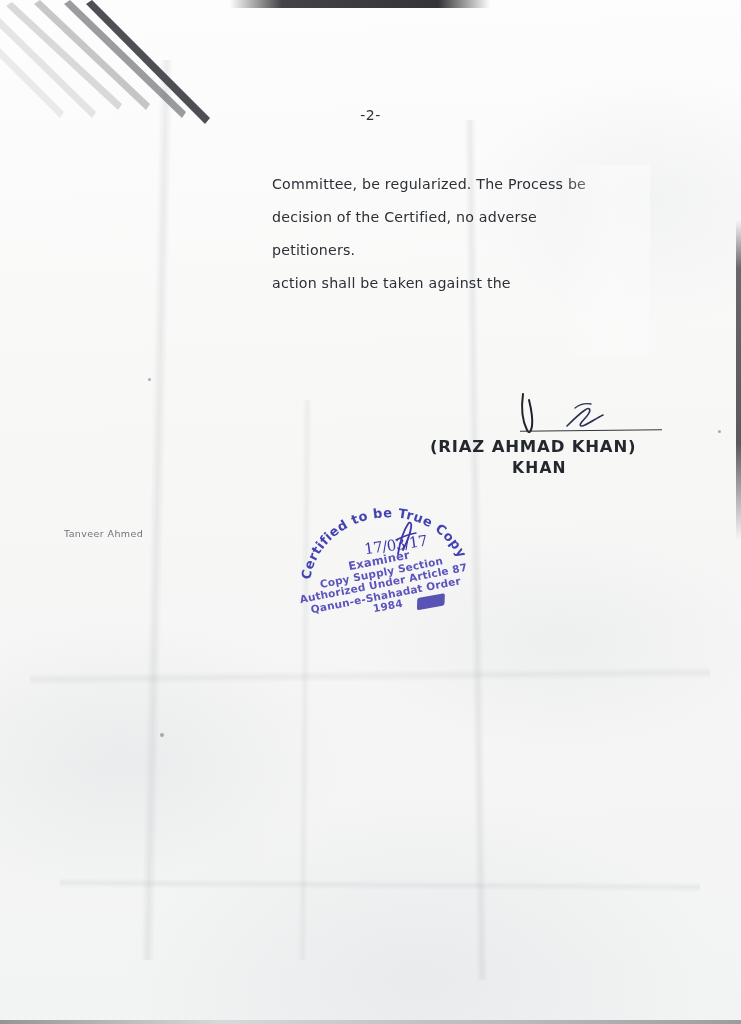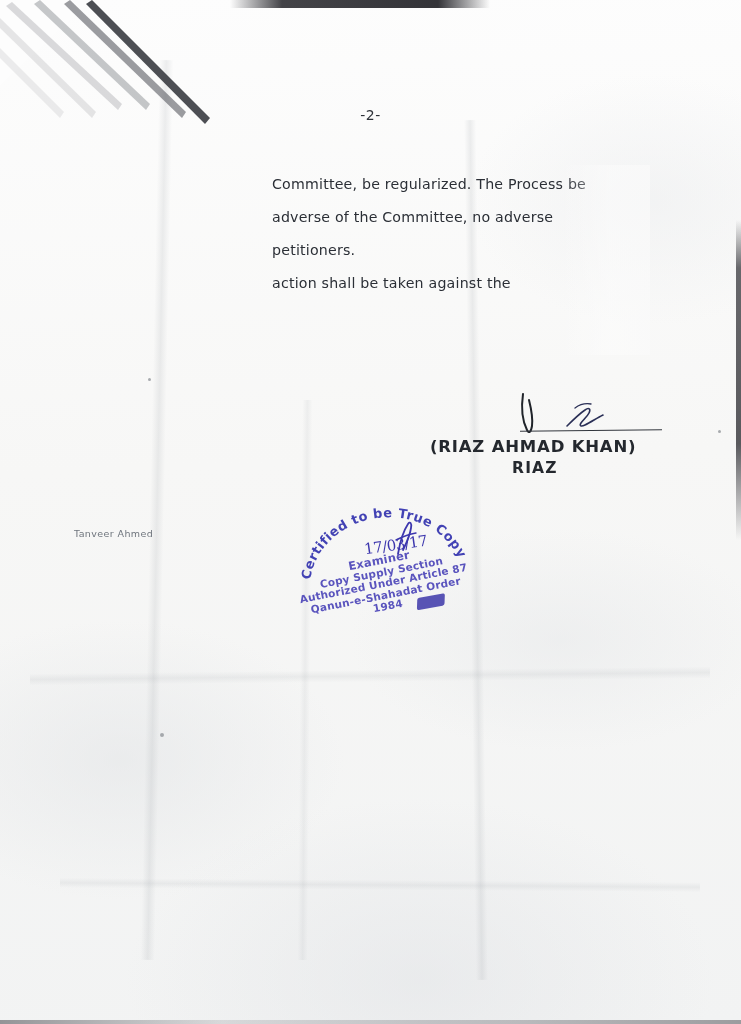--- a/index.html
+++ b/index.html
@@ -134,21 +134,21 @@
     top: 459px;
     font-weight: bold;
     font-size: 15.5px;
     letter-spacing: 1.2px;
     color: #24282e;
   }
 
   
   .clerk-name {
     position: absolute;
-    left: 74px;
+    left: 64px;
     top: 528px;
     font-size: 9.5px;
     color: #6f757d;
     letter-spacing: 0.4px;
   }
 
   
   .stamp {
     position: absolute;
     left: 296px;
@@ -248,37 +248,37 @@
       <path d="M12,2 L122,104 L118,110 L6,6 Z" fill="#6e7176" opacity="0.25"></path>
       <path d="M0,18 L96,112 L92,118 L0,28 Z" fill="#87898e" opacity="0.2"></path>
       <path d="M0,48 L64,112 L60,118 L0,58 Z" fill="#9a9ca1" opacity="0.18"></path>
     </svg>
   </div>
 
   <div class="page-number">-2-</div>
 
   <div class="body-block">
     <span class="body-line">Committee, be regularized. The Process be</span>
-    <span class="body-line">adverse of the Committee, no adverse</span>
+    <span class="body-line">decision of the Certified, no adverse</span>
     <span class="body-line">petitioners.</span>
     <span class="body-line">action shall be taken against the</span>
   </div>
 
   <div class="fade-right"></div>
 
   <div class="signature">
     <svg width="150" height="50" viewBox="0 0 150 50">
       <path d="M8,2 C6,16 7,28 12,38 C14,42 16,40 17,34 C18,26 16,16 14,8" stroke="#20242a" stroke-width="2" fill="none" stroke-linecap="round"></path>
       <path d="M52,34 C58,28 64,22 70,18 C74,15 76,17 74,21 C72,25 68,28 66,31 C64,34 66,35 70,33 C76,30 82,26 88,23" stroke="#2a2f56" stroke-width="1.6" fill="none" stroke-linecap="round"></path>
       <path d="M60,16 C64,13 70,11 76,12" stroke="#2a2f56" stroke-width="1.3" fill="none" stroke-linecap="round"></path>
     </svg>
   </div>
   <div class="sig-rule"></div>
   <div class="sig-name">(RIAZ AHMAD KHAN)</div>
-  <div class="sig-title">RIAZ</div>
+  <div class="sig-title">KHAN</div>
 
   <div class="clerk-name">Tanveer Ahmed</div>
 
   <div class="stamp">
     <svg class="stamp-arc" viewBox="0 0 172 150">
       <defs>
         <path id="arcpath" d="M 12,96 A 78,70 0 0 1 162,74" fill="none"></path>
       </defs>
       <text>
         <textPath href="#arcpath" startOffset="4%" id="arc-text-target">Certified to be True Copy</textPath>

